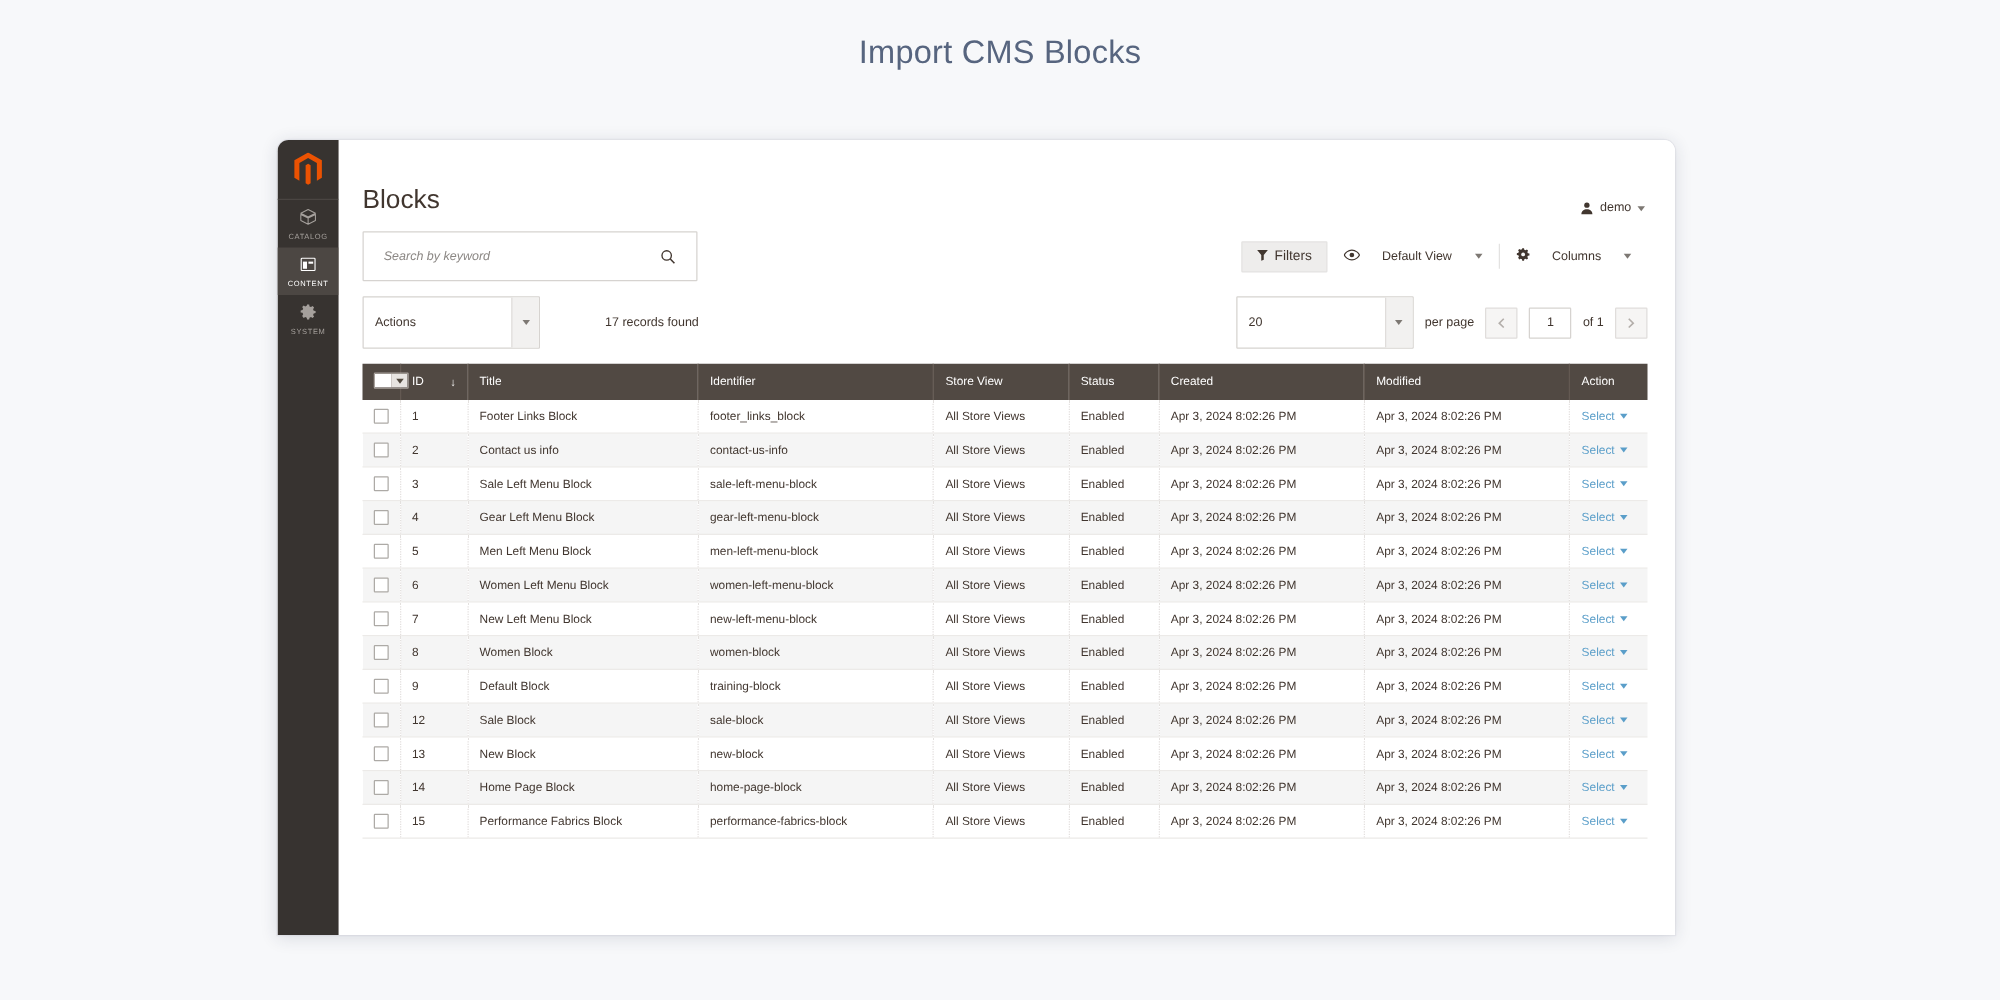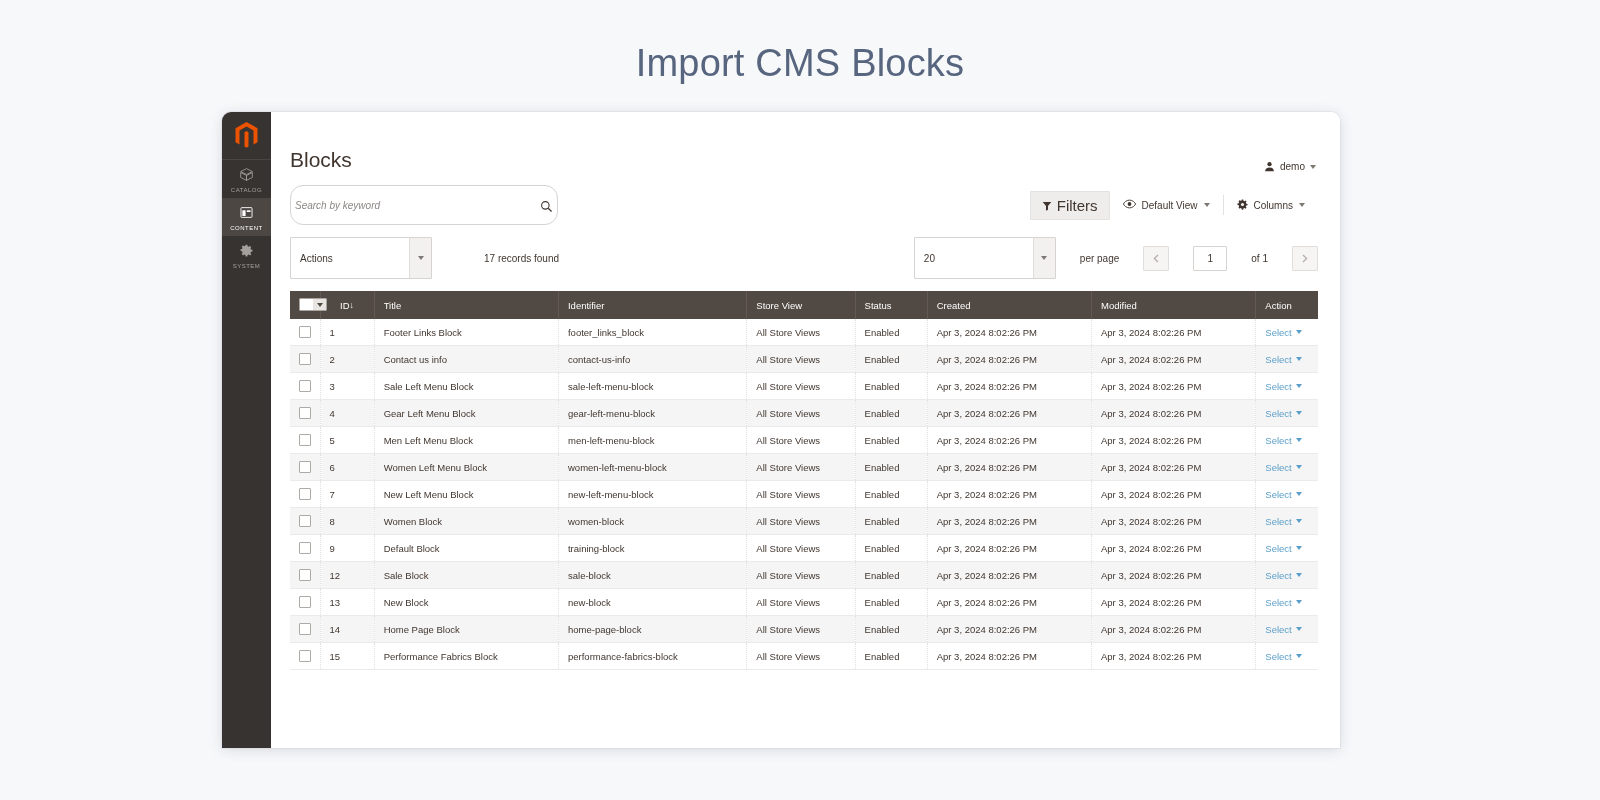--- a/index.html
+++ b/index.html
@@ -4,25 +4,25 @@
 <style>
   * { box-sizing: border-box; margin: 0; padding: 0; }
   html, body {
     width: 1600px; height: 800px;
     background: #f7f8fa;
     font-family: "Liberation Sans", sans-serif;
     overflow: hidden;
   }
   .page-title {
     text-align: center;
-    font-size: 38px;
+    font-size: 26px;
     font-weight: 400;
     color: #57657f;
     letter-spacing: 0.2px;
-    padding-top: 42px;
+    padding-top: 26px;
   }
 
   
   .window {
     position: absolute;
     left: 222px; top: 112px;
     width: 1118px; height: 636px;
     background: #ffffff;
     border-radius: 9px 9px 0 0;
     box-shadow: 0 2px 14px rgba(35,45,70,.14), 0 0 0 1px rgba(35,45,70,.05);
@@ -109,43 +109,43 @@
   
   .grid-tools {
     display: flex; align-items: center; justify-content: space-between;
     padding: 13px 22px 0 19px;
   }
   .search-box {
     width: 268px; height: 40px;
     border: 1px solid #d6d3d0;
     background: #fff;
     display: flex; align-items: center;
-    padding: 0 4px;
-    border-radius: 13px;
+    padding: 0 16px;
+    border-radius: 1px;
   }
   .search-box input {
     flex: 1 1 auto; border: none; outline: none;
     font-size: 10px; font-style: italic; color: #575350;
     font-family: "Liberation Sans", sans-serif;
     background: transparent;
   }
   .search-box input::placeholder { color: #8b8784; font-style: italic; }
   .mag { width: 13px; height: 13px; flex: 0 0 13px; }
 
   .tools-right { display: flex; align-items: center; gap: 0; }
   .filters-btn {
     display: flex; align-items: center; gap: 5px;
     background: #eeedec;
     border: 1px solid #e3e2e1;
     padding: 5px 11px;
-    font-size: 15px; color: #41362f;
+    font-size: 11px; color: #41362f;
     cursor: pointer; border-radius: 1px;
   }
   .tool-link {
-    display: flex; align-items: center; gap: 6px;
+    display: flex; align-items: center; gap: 18px;
     padding: 5px 13px;
     font-size: 10px; color: #41362f; cursor: pointer;
   }
   .tool-sep { width: 1px; height: 20px; background: #e3e2e1; }
 
   
   .actions-row {
     display: flex; align-items: center; justify-content: space-between;
     padding: 12px 22px 0 19px;
   }
@@ -160,21 +160,21 @@
     display: flex; align-items: center;
     padding: 0 9px; font-size: 10px; color: #41362f;
   }
   .select-ctl .sarrow {
     width: 22px; background: #f2f1f0;
     border-left: 1px solid #e0dddb;
     display: flex; align-items: center; justify-content: center;
   }
   .records { font-size: 10px; color: #41362f; margin-left: 36px; }
 
-  .pager { display: flex; align-items: center; gap: 24px; }
+  .pager { display: flex; align-items: center; gap: 9px; }
   .pager-size { min-width: 36px; }
   .per-page-label, .of-label { font-size: 10px; color: #41362f; }
   .pg-arrow {
     width: 26px; height: 25px;
     border: 1px solid #e0dddb;
     background: #f6f5f4;
     display: flex; align-items: center; justify-content: center;
     color: #b3aeaa; font-size: 11px; cursor: pointer; border-radius: 1px;
   }
   .pg-input {
@@ -193,21 +193,21 @@
     color: #ffffff;
     font-size: 9.5px;
     font-weight: 400;
     text-align: left;
     padding: 7px 9px;
     height: 25px;
     border-right: 1px solid #635952;
     white-space: nowrap;
   }
   table.grid thead th:last-child { border-right: none; }
-  .th-sort { display: flex; align-items: center; justify-content: center; }
+  .th-sort { display: flex; align-items: center; justify-content: space-between; }
   .sort-arrow { font-size: 9px; color: #fff; opacity: .95; }
   .hdr-cb {
     display: inline-flex; align-items: stretch;
     border: 1px solid #a9a29d; height: 13px; border-radius: 1px; overflow: hidden;
   }
   .hdr-cb .cb-box { width: 13px; background: #fff; }
   .hdr-cb .cb-arrow {
     width: 13px; background: #e7e4e1;
     display: flex; align-items: center; justify-content: center;
   }

